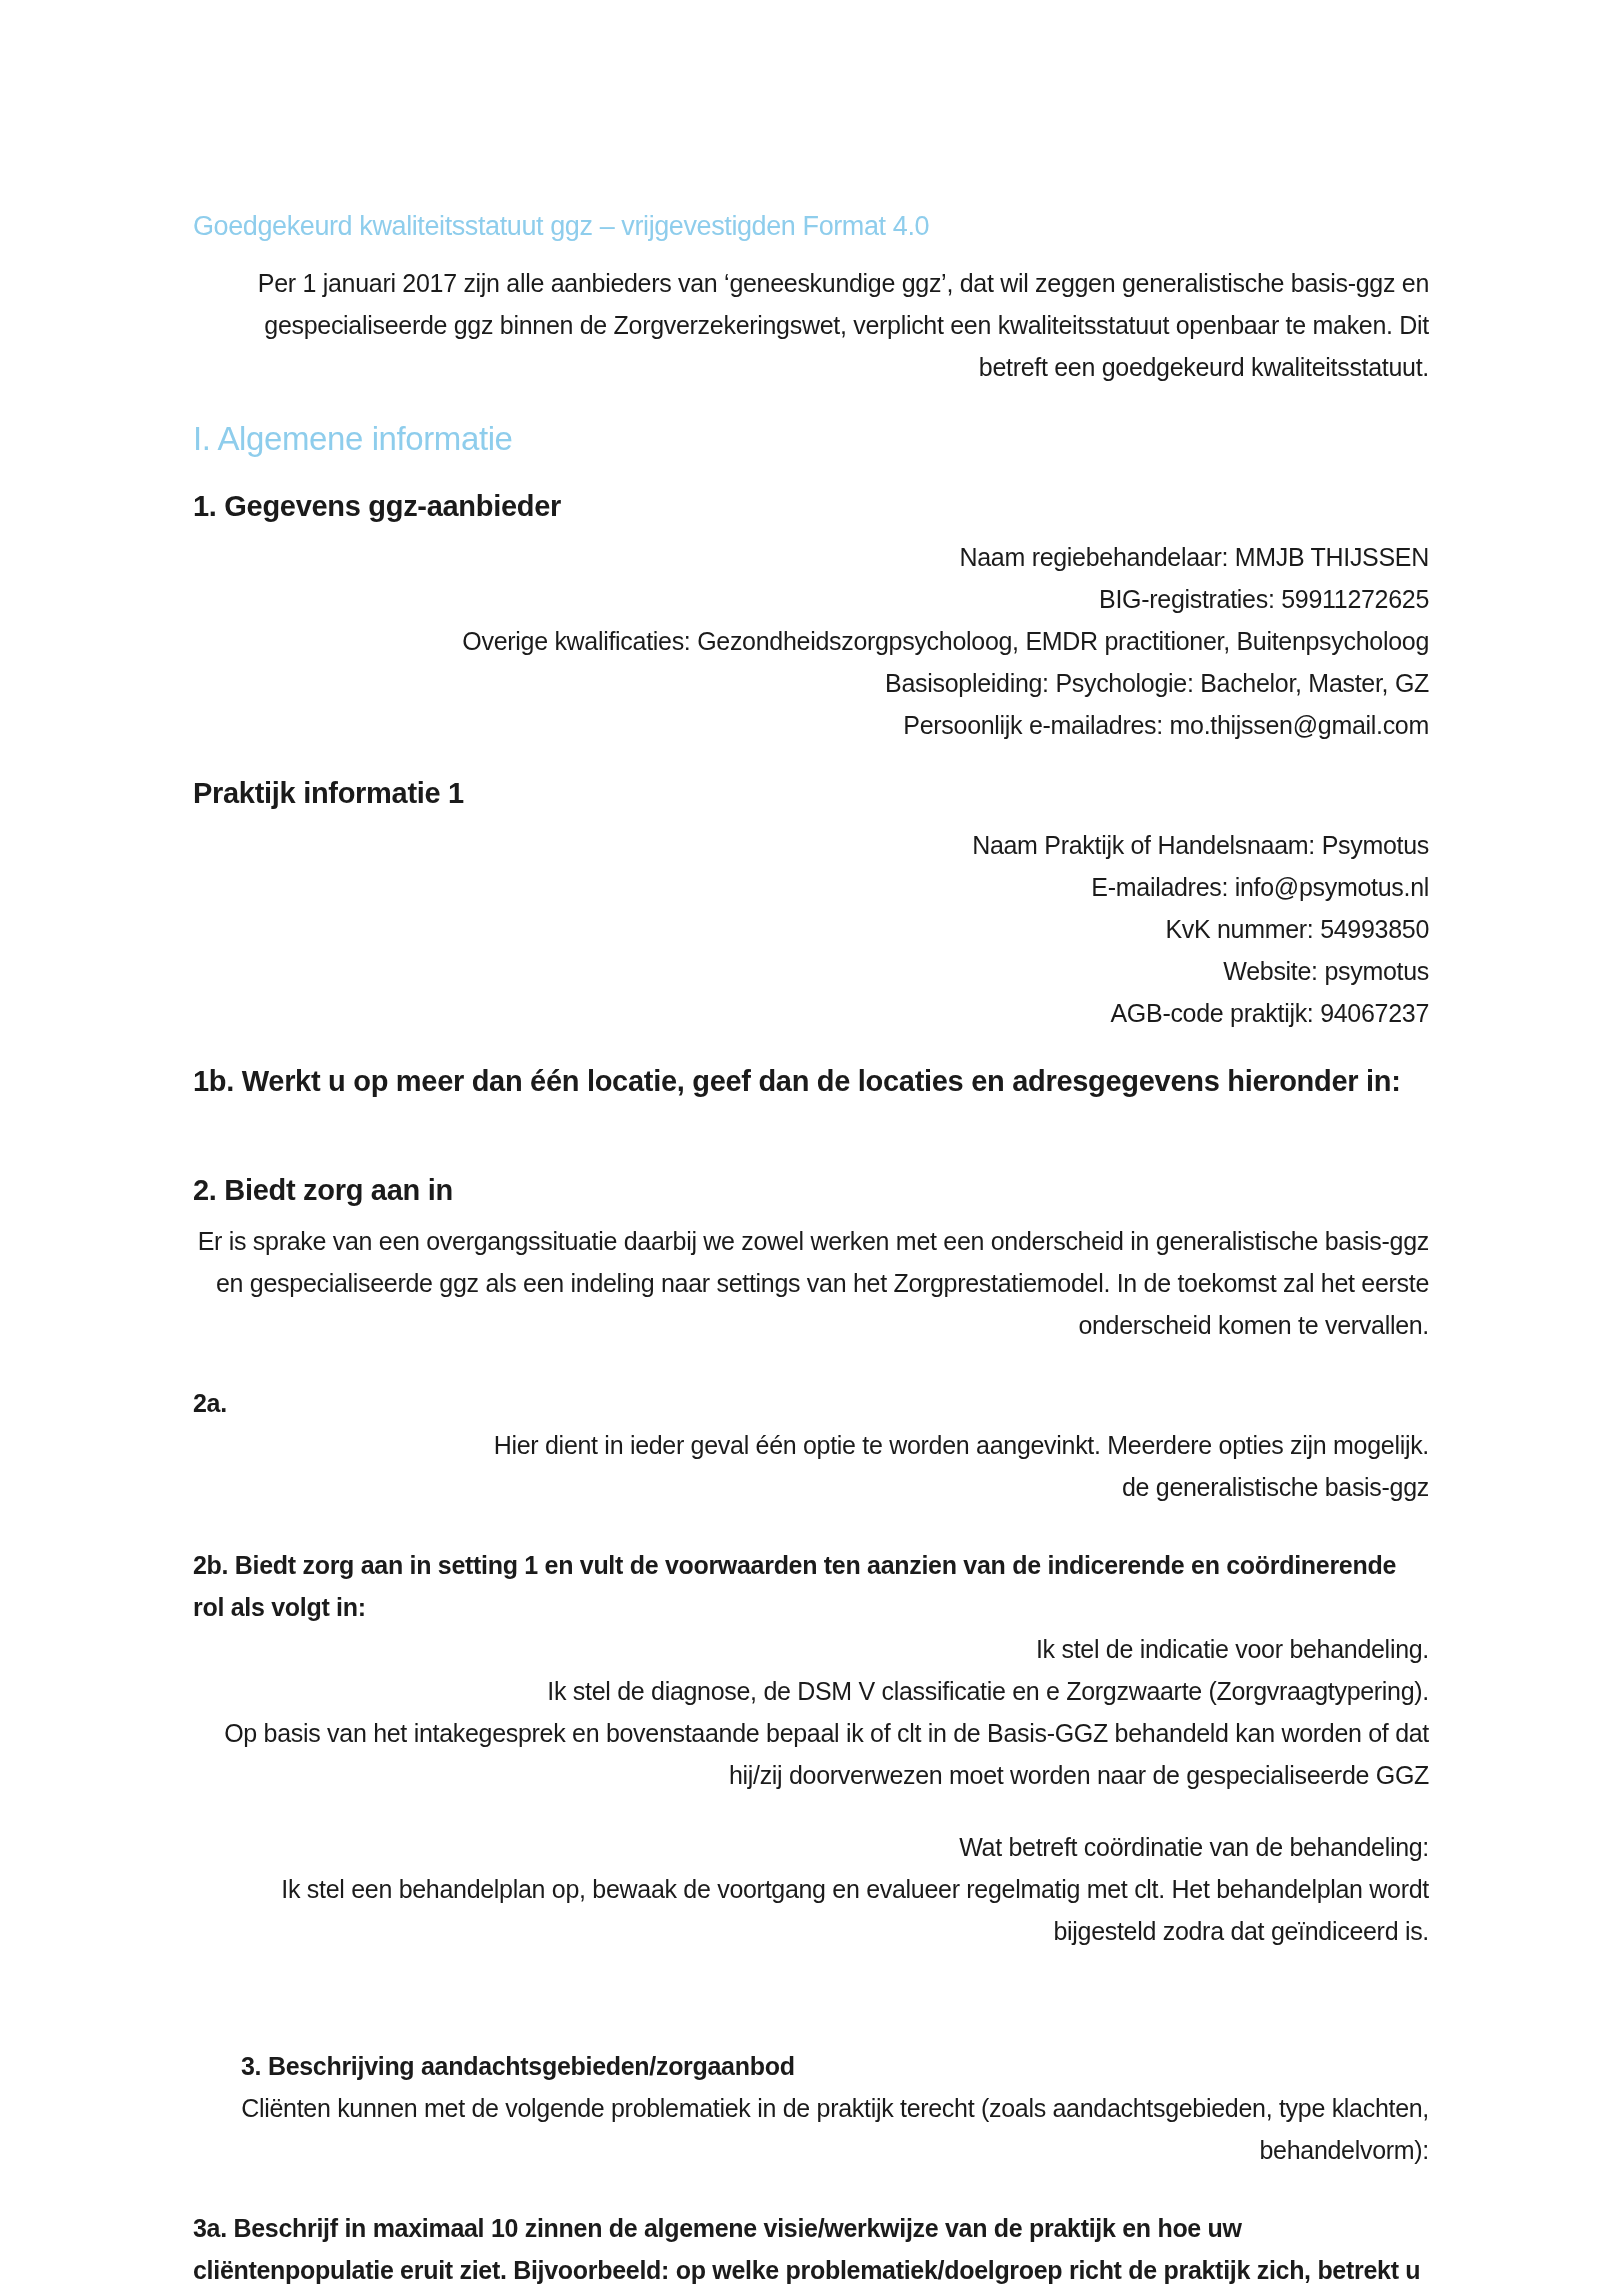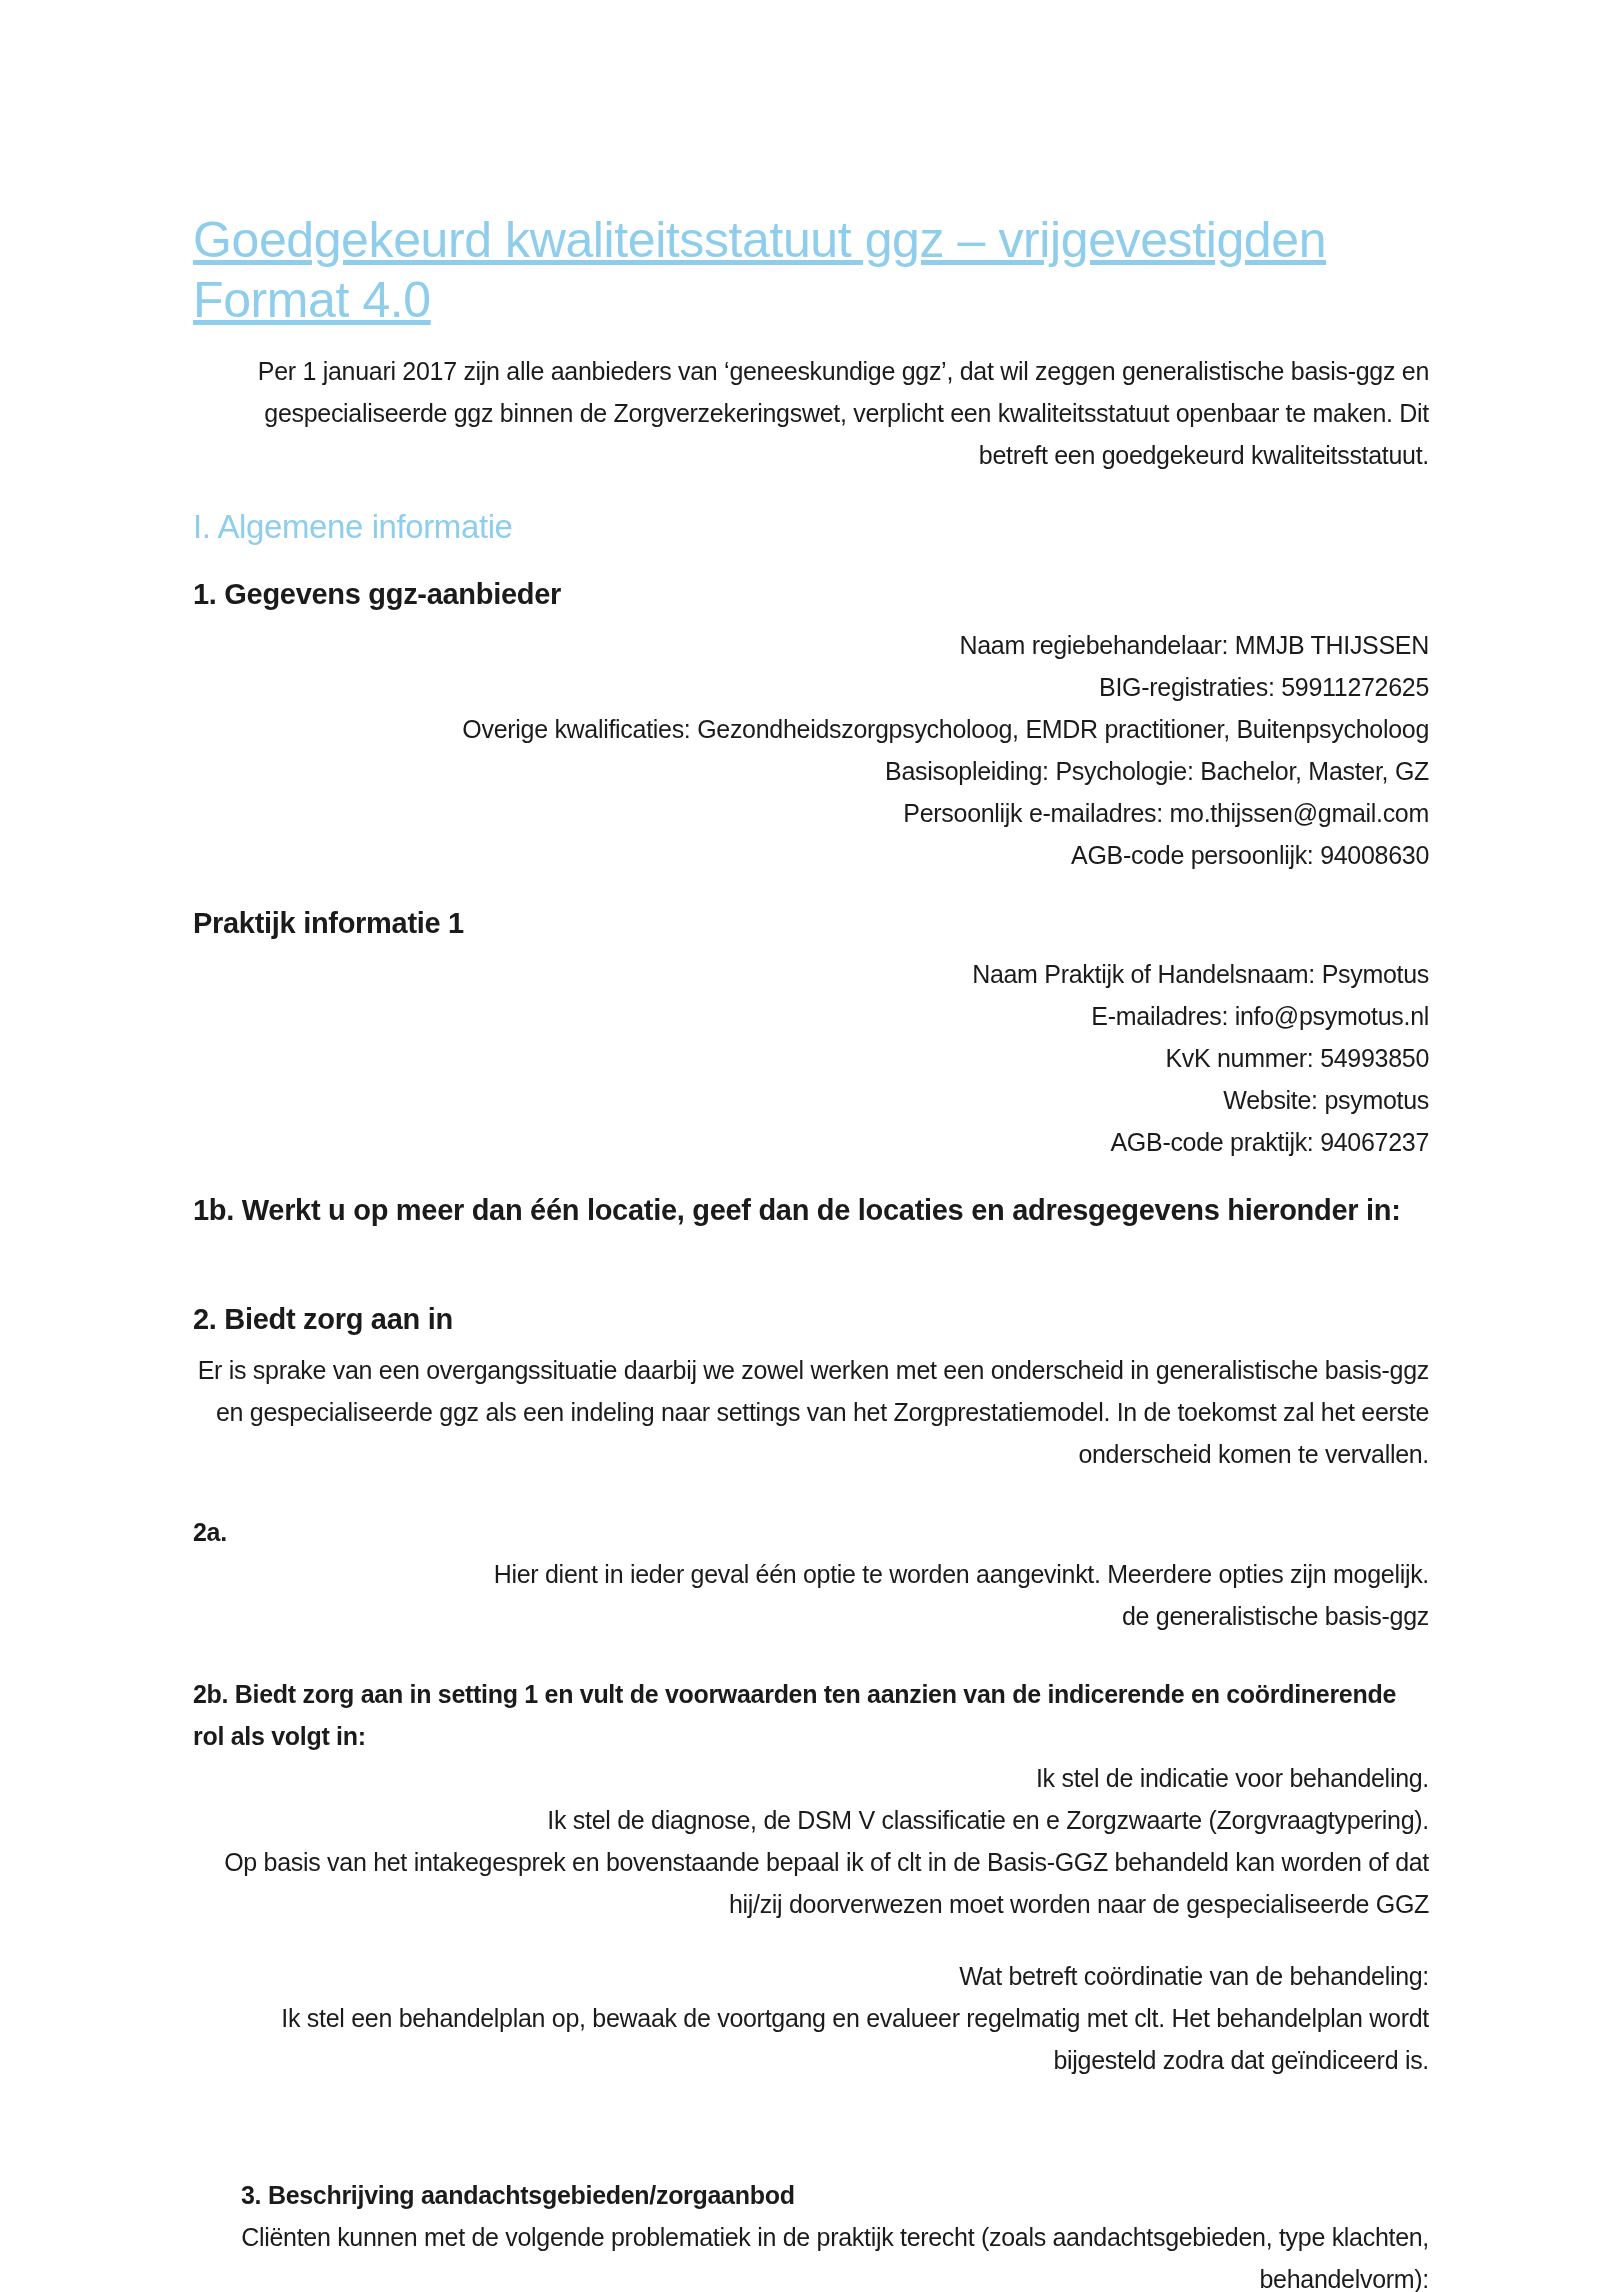--- a/index.html
+++ b/index.html
@@ -19,27 +19,26 @@
     font-family: "Liberation Sans", sans-serif;
     color: var(--text);
   }
   .page {
     box-sizing: border-box;
     width: 1622px;
     height: 2293px;
     padding: 210px 193px 0 193px;
   }
   .doc-title {
-    font-size: 50px;
+    font-size: 27px;
     font-weight: 400;
     line-height: 1.2;
     color: var(--accent);
     letter-spacing: -0.4px;
     margin: 0 0 19.7px 0;
-    text-decoration: underline;
   }
   .section-heading {
     font-size: 33px;
     font-weight: 400;
     line-height: 1.25;
     color: var(--accent);
     letter-spacing: -0.4px;
     margin: 30px 0 12.5px 0;
   }
   .block-heading {
@@ -81,21 +80,20 @@
   <p class="body-text">Per 1 januari 2017 zijn alle aanbieders van ‘geneeskundige ggz’, dat wil zeggen generalistische basis-ggz en gespecialiseerde ggz binnen de Zorgverzekeringswet, verplicht een kwaliteitsstatuut openbaar te maken. Dit betreft een goedgekeurd kwaliteitsstatuut.</p>
 
   <h2 class="section-heading">I. Algemene informatie</h2>
 
   <h3 class="block-heading">1. Gegevens ggz-aanbieder</h3>
   <div class="body-text">Naam regiebehandelaar: MMJB THIJSSEN</div>
   <div class="body-text">BIG-registraties: 59911272625</div>
   <div class="body-text">Overige kwalificaties: Gezondheidszorgpsycholoog, EMDR practitioner, Buitenpsycholoog</div>
   <div class="body-text">Basisopleiding: Psychologie: Bachelor, Master, GZ</div>
   <div class="body-text">Persoonlijk e-mailadres: mo.thijssen@gmail.com</div>
-  <div class="body-text">AGB-code persoonlijk: 94008630</div>
 
   <h3 class="block-heading">Praktijk informatie 1</h3>
   <div class="body-text">Naam Praktijk of Handelsnaam: Psymotus</div>
   <div class="body-text">E-mailadres: info@psymotus.nl</div>
   <div class="body-text">KvK nummer: 54993850</div>
   <div class="body-text">Website: psymotus</div>
   <div class="body-text">AGB-code praktijk: 94067237</div>
 
   <h3 class="block-heading">1b. Werkt u op meer dan één locatie, geef dan de locaties en adresgegevens hieronder in:</h3>
 

